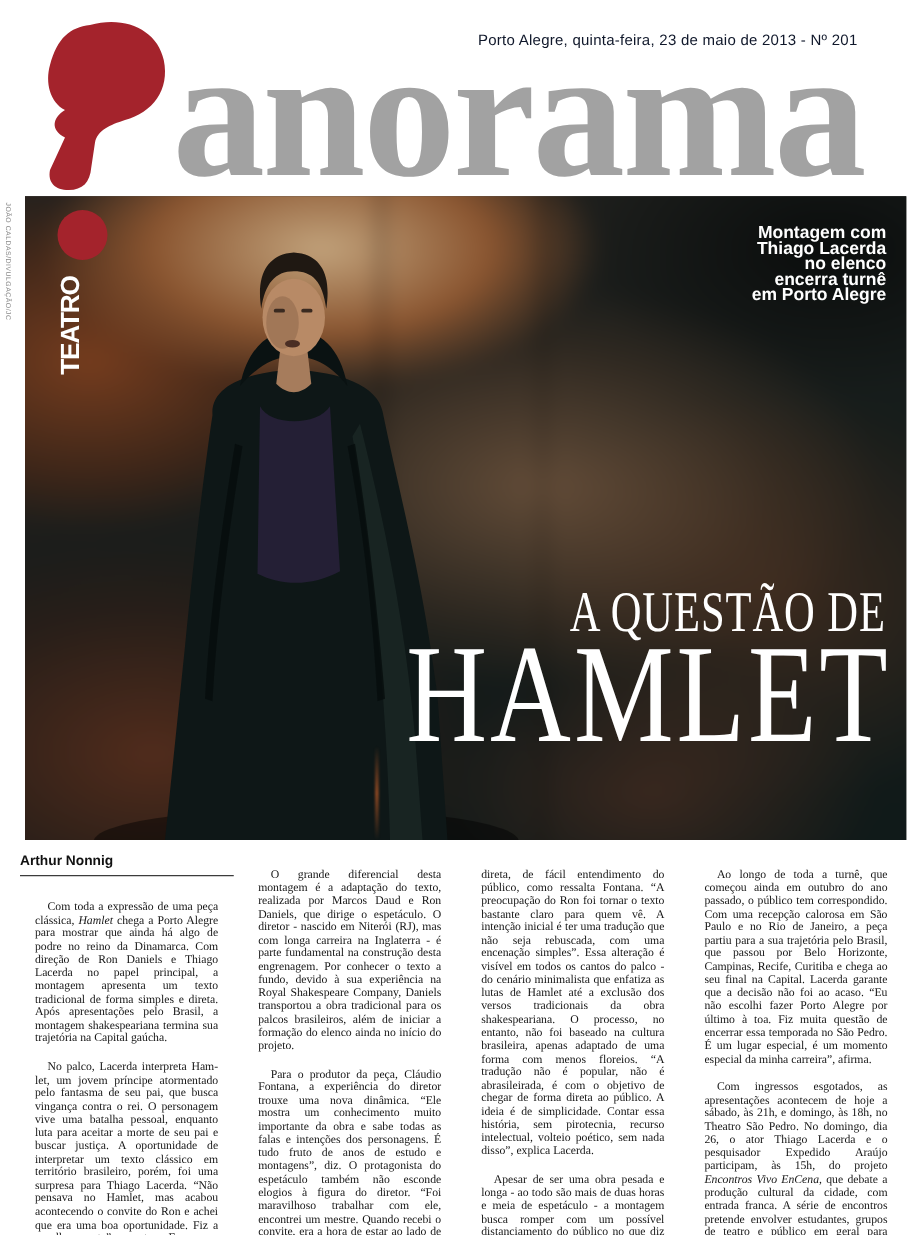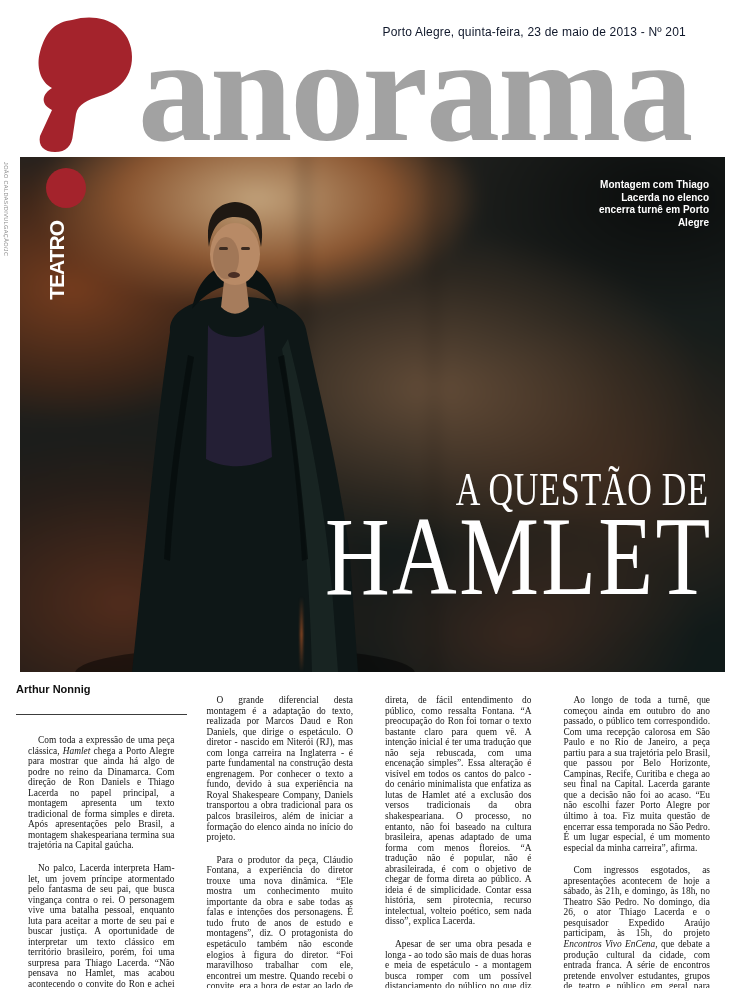--- a/index.html
+++ b/index.html
@@ -31,32 +31,32 @@
       background:linear-gradient(180deg,rgba(190,90,35,0),rgba(200,95,40,.65),rgba(190,90,35,0));filter:blur(1px);}
 
   .section-label{position:absolute;left:25px;top:64px;writing-mode:vertical-rl;transform:rotate(180deg);
       font-family:"Liberation Sans",sans-serif;font-weight:bold;font-size:21px;letter-spacing:-1px;
       color:#ffffff;white-space:nowrap;}
 
   .photo-credit{position:absolute;left:3px;top:162px;writing-mode:vertical-rl;
       font-family:"Liberation Sans",sans-serif;font-size:5.5px;letter-spacing:.4px;color:#8a8a8a;z-index:2;}
 
   .photo-caption{position:absolute;right:16px;top:22px;width:112px;text-align:right;
-      font-family:"Liberation Sans",sans-serif;font-weight:bold;font-size:10px;line-height:12.5px;color:#ffffff;}
+      font-family:"Liberation Sans",sans-serif;font-weight:bold;font-size:14px;line-height:12.5px;color:#ffffff;}
 
   .headline-kicker{position:absolute;right:16px;top:310px;color:#fff;font-size:46px;line-height:1;
       letter-spacing:1px;transform:scaleX(.74);transform-origin:100% 50%;white-space:nowrap;}
   .headline-main{position:absolute;right:12px;top:346px;color:#fff;font-size:112px;line-height:.95;
       letter-spacing:3px;transform:scaleX(.80);transform-origin:100% 0;white-space:nowrap;}
 
   
   .article{position:absolute;left:16px;top:683px;width:706px;height:302px;display:flex;gap:8px;}
   .col{flex:1;min-width:0;}
   .byline{font-family:"Liberation Sans",sans-serif;font-weight:bold;font-size:11px;color:#111;
-          padding-bottom:19px;border-bottom:1.2px solid #3c3c3c;margin-bottom:20px;}
+          padding-bottom:5px;border-bottom:1.2px solid #3c3c3c;margin-bottom:20px;}
   .col p{margin:12px;font-size:9.4px;line-height:10.55px;text-align:justify;color:#151515;}
   .col p.indent{text-indent:10px;}
 </style>
 </head>
 <body>
 
 <div class="dateline">Porto Alegre, quinta-feira, 23 de maio de 2013 - Nº 201</div>
 
 <svg class="masthead-svg" width="736" height="230" viewBox="0 0 736 230">
   <g>

